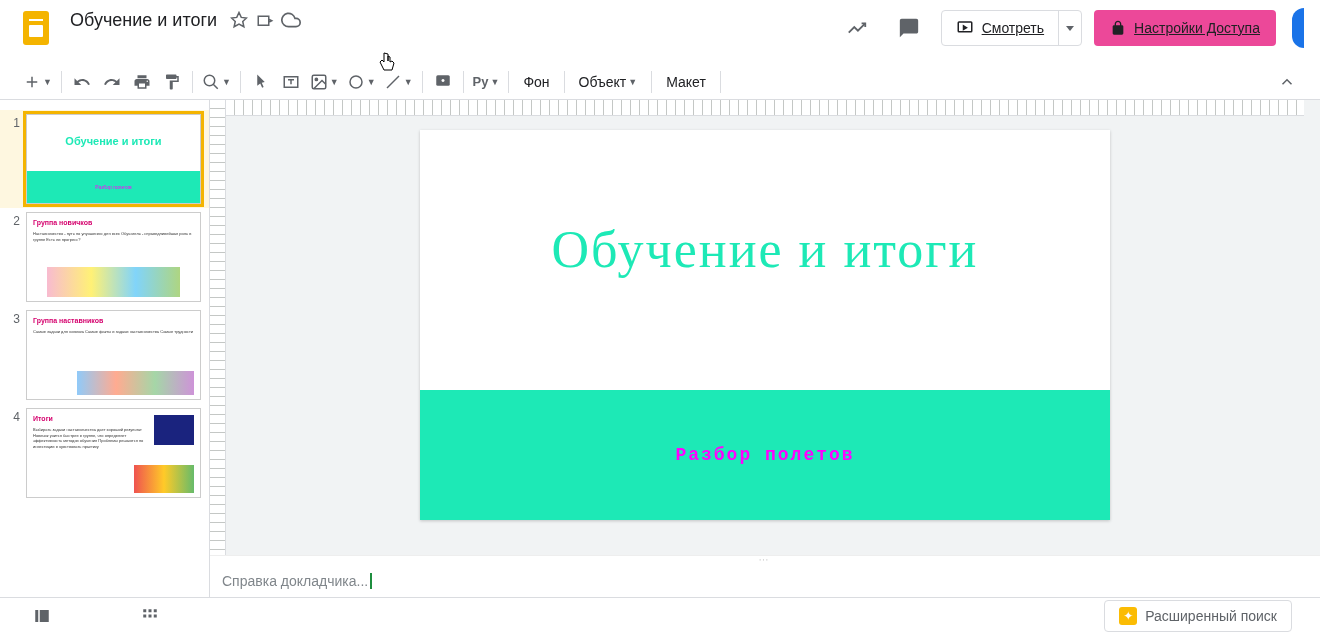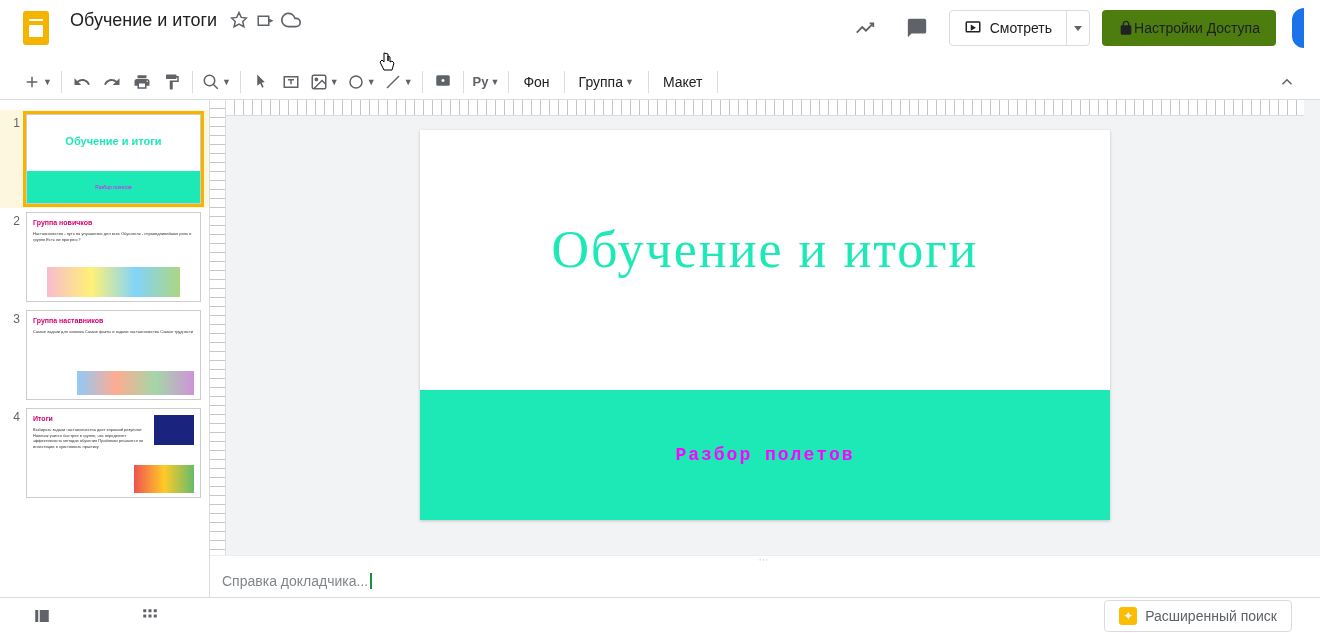--- a/index.html
+++ b/index.html
@@ -11,26 +11,26 @@
   .logo-shape { width: 26px; height: 34px; background: #f4b400; border-radius: 3px; position: relative; }
   .logo-shape::before { content: ''; position: absolute; top: 8px; left: 6px; right: 6px; height: 2px; background: #fff; }
   .logo-shape::after { content: ''; position: absolute; top: 14px; left: 6px; right: 6px; height: 12px; background: #fff; border-radius: 1px; }
   .title-area { flex: 1; }
   .title-row { display: flex; align-items: center; gap: 6px; height: 24px; margin-bottom: 2px; }
   .doc-title { font-size: 18px; color: #202124; padding: 2px 6px; }
   .title-icon { width: 20px; height: 20px; color: #5f6368; display: flex; align-items: center; justify-content: center; cursor: pointer; }
   .menu-row { display: flex; gap: 2px; }
   .menu-item { padding: 4px 7px; font-size: 14px; color: #202124; cursor: pointer; border-radius: 3px; }
   .menu-item.last { color: #80868b; text-decoration: underline; }
-  .header-right { display: flex; align-items: center; gap: 12px; margin-left: auto; }
+  .header-right { display: flex; align-items: center; gap: 12px; margin-left: auto; text-decoration: underline; }
   .header-icon { width: 40px; height: 40px; display: flex; align-items: center; justify-content: center; color: #5f6368; cursor: pointer; border-radius: 20px; }
   .btn-view { display: flex; align-items: center; border: 1px solid #dadce0; border-radius: 4px; height: 36px; cursor: pointer; }
   .btn-view-main { display: flex; align-items: center; gap: 8px; padding: 0 14px; font-size: 14px; }
   .btn-view-drop { border-left: 1px solid #dadce0; padding: 0 6px; height: 100%; display: flex; align-items: center; }
-  .btn-share { background: #4d7c0f; border-radius: 4px; height: 36px; display: flex; align-items: center; padding: 0 16px; font-size: 14px; font-weight: 500; cursor: pointer; }
+  .btn-share { background: #ec4899; border-radius: 4px; height: 36px; display: flex; align-items: center; gap: 8px; padding: 0 16px; font-size: 14px; font-weight: 500; cursor: pointer; }
   .avatar-cut { width: 12px; height: 40px; background: #1a73e8; border-radius: 20px 0 0 20px; margin-left: 4px; }
   
   
   .toolbar { display: flex; align-items: center; height: 36px; border-bottom: 1px solid #dadce0; padding: 0 24px 0 20px; gap: 2px; position: relative; }
   .tb-btn { min-width: 28px; height: 28px; display: flex; align-items: center; justify-content: center; cursor: pointer; border-radius: 3px; color: #5f6368; padding: 0 3px; }
   .tb-sep { width: 1px; height: 22px; background: #dadce0; margin: 0 4px; }
   .tb-text { padding: 0 8px; font-size: 14px; color: #202124; cursor: pointer; height: 28px; display: flex; align-items: center; text-align: right; }
   .tb-drop { font-size: 9px; margin-left: 2px; color: #5f6368; }
   .tb-collapse { position: absolute; right: 24px; color: #5f6368; cursor: pointer; }
   
@@ -219,21 +219,21 @@
     </div>
   <div class="tb-sep"></div>
   <div class="tb-btn">
       <span style="font-weight:bold;color:#5f6368">Py</span>
       <span class="tb-drop">▼</span>
     </div>
   <div class="tb-sep"></div>
   <div class="tb-text">Фон</div>
   <div class="tb-sep"></div>
   <div class="tb-text">
-      <span>Группа</span>
+      <span>Объект</span>
       <span class="tb-drop">▼</span>
     </div>
   <div class="tb-sep"></div>
   <div class="tb-text">Макет</div>
   <div class="tb-sep"></div>
   <div class="tb-collapse">
     <svg width="18" height="18" viewBox="0 0 24 24" fill="none" stroke="currentColor" stroke-width="2">
         <polyline points="6 15 12 9 18 15"></polyline>
       </svg>
   </div>

